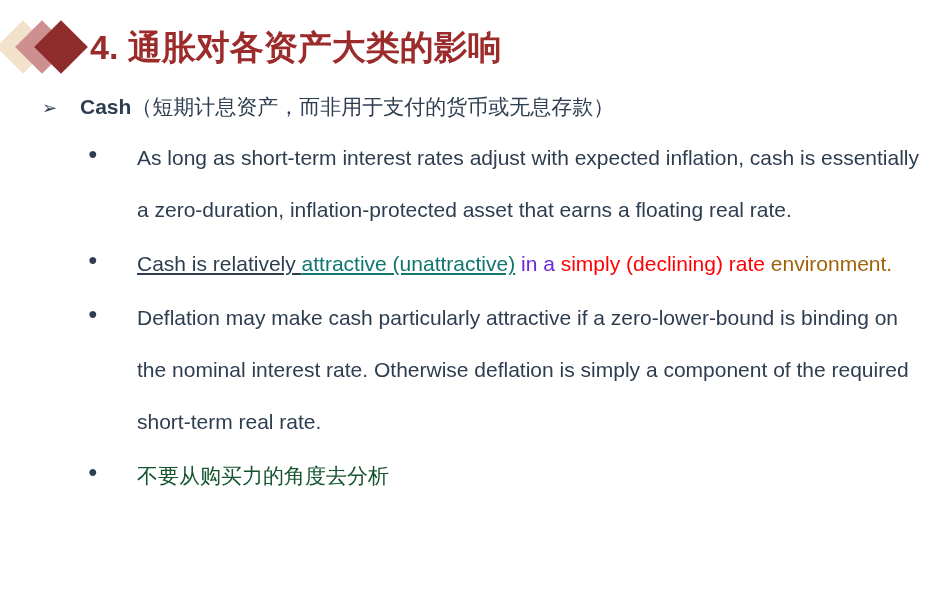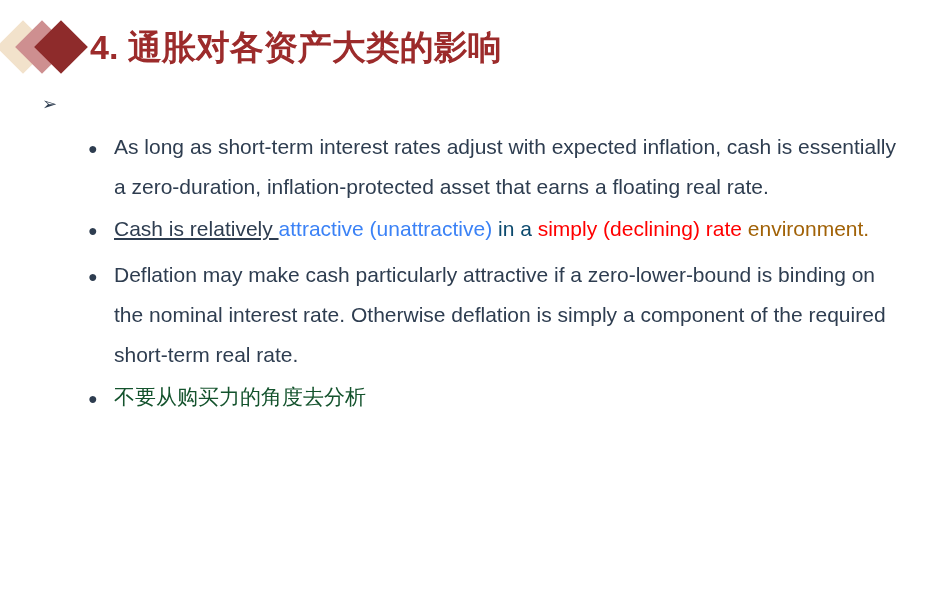--- a/index.html
+++ b/index.html
@@ -97,22 +97,23 @@
   }
   .level2 .marker {
     flex: 0 0 auto;
     width: 26px;
     font-size: 16px;
     line-height: 44px;
     height: 44px;
   }
   .level2 .l2-text {
     font-size: 21px;
-    line-height: 40px;
+    line-height: 52px;
     max-width: 790px;
+    margin-left: 23px;
   }
   .level2 .l2-text .seg {
     white-space: normal;
   }
 
   .nowrap { white-space: nowrap; }
 </style>
 </head>
 <body>
 
@@ -124,32 +125,33 @@
       <div class="diamond d2" style="background:#CE8F90;"></div>
       <div class="diamond d3" style="background:#8E2B2B;"></div>
     </div>
     <div class="title-text" style="color:#9C2B2B;">4. 通胀对各资产大类的影响</div>
   </div>
 
   <div class="body-block">
 
     <div class="level1">
       <span class="marker" style="color:#2E3D50;">➢</span>
+      <span class="l1-text" style="color:#2E3D50;"><span class="l1-lead">Cash</span><span>（短期计息资产，而非用于支付的货币或无息存款）</span></span>
     </div>
 
     <div class="level2-list">
 
       <div class="level2">
         <span class="marker" style="color:#2E3D50;">●</span>
         <span class="l2-text"><span class="seg" style="color:#2E3D50;">As long as short-term interest rates adjust with expected inflation, cash is essentially a zero-duration, inflation-protected asset that earns a floating real rate.</span></span>
       </div>
 
       <div class="level2">
         <span class="marker" style="color:#2E3D50;">●</span>
-        <span class="l2-text"><span class="seg" style="color:#2E3D50;text-decoration:underline;">Cash is relatively </span><span class="seg nowrap" style="color:#3b82f6;">attractive (unattractive)</span><span class="seg" style="color:#0c4a6e;"> in a </span><span class="seg nowrap" style="color:#FF0000;">simply (declining) rate</span><span class="seg" style="color:#a16207;"> environment.</span></span>
+        <span class="l2-text"><span class="seg" style="color:#2E3D50;text-decoration:underline;">Cash is relatively </span><span class="seg nowrap" style="color:#0f766e;text-decoration:underline;">attractive (unattractive)</span><span class="seg" style="color:#6d28d9;"> in a </span><span class="seg nowrap" style="color:#FF0000;">simply (declining) rate</span><span class="seg" style="color:#a16207;"> environment.</span></span>
       </div>
 
       <div class="level2">
         <span class="marker" style="color:#2E3D50;">●</span>
         <span class="l2-text"><span class="seg" style="color:#2E3D50;">Deflation may make cash particularly attractive if a zero-lower-bound is binding on the nominal interest rate. Otherwise deflation is simply a component of the required short-term real rate.</span></span>
       </div>
 
       <div class="level2">
         <span class="marker" style="color:#2E3D50;">●</span>
         <span class="l2-text"><span class="seg" style="color:#14532d;">不要从购买力的角度去分析</span></span>

